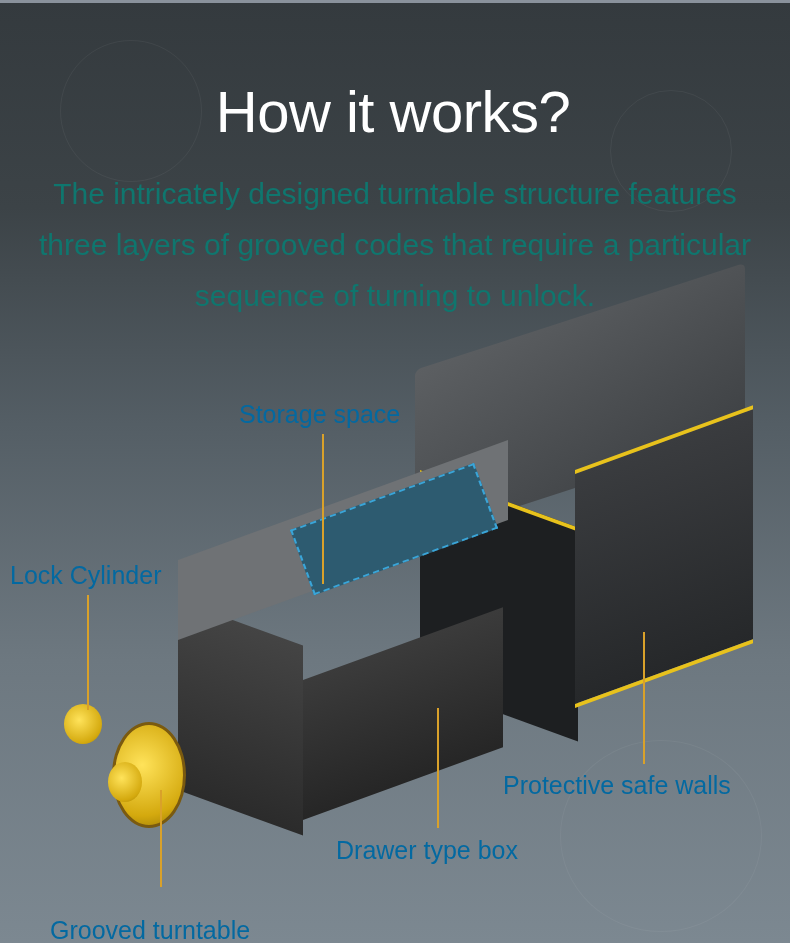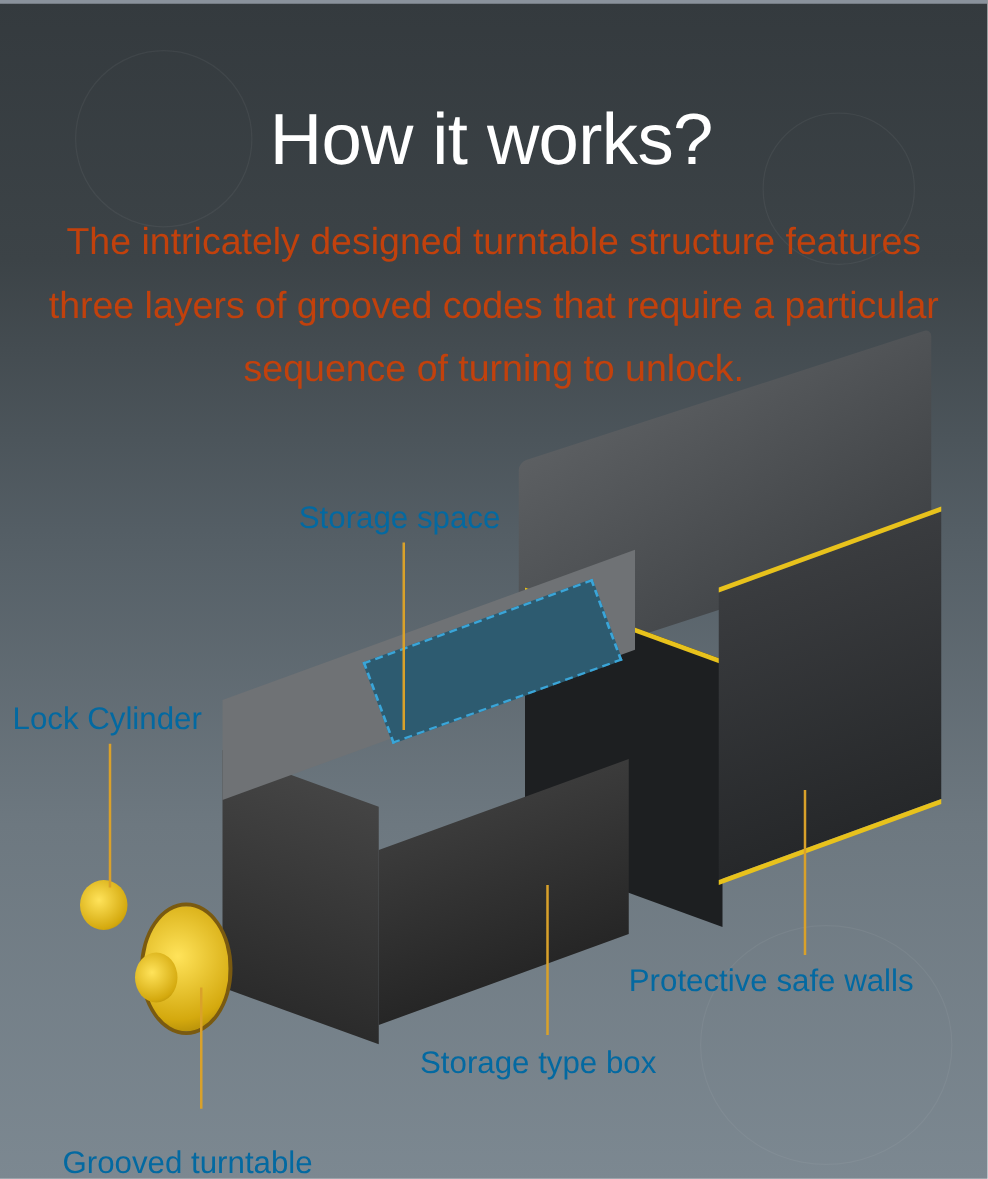--- a/index.html
+++ b/index.html
@@ -10,21 +10,21 @@
     background: linear-gradient(180deg, #343a3e 0%, #3c4347 22%, #545e65 45%, #6d7880 70%, #7c8891 100%);
   }
   .topbar { position:absolute; left:0; top:0; width:790px; height:3px; background:#8a929c; }
   .bgsketch { position:absolute; border:1px solid rgba(255,255,255,0.05); border-radius:50%; }
   .title {
     position:absolute; left:0; top:78px; width:786px; text-align:center;
     color:#ffffff; font-size:58px; font-weight:400; letter-spacing:-0.5px;
   }
   .desc {
     position:absolute; left:20px; top:168px; width:750px; text-align:center;
-    color:#c2410c; font-size:30px; line-height:51px; font-weight:300;
+    color:#0f766e; font-size:30px; line-height:51px; font-weight:300;
   }
   .label { position:absolute; color:#0369a1; font-size:25px; white-space:nowrap; }
   .leader { position:absolute; width:2px; background:#d9a12a; }
   
   .safe-top {
     position:absolute; left:415px; top:370px; width:330px; height:170px;
     background:linear-gradient(160deg,#5c5f62,#3e4144);
     transform:skewY(-18deg); transform-origin:left top; border-radius:6px;
   }
   .safe-side {
@@ -87,17 +87,17 @@
 
 <div class="label" style="left:239px;top:400px;">Storage space</div>
 <div class="leader" style="left:322px;top:434px;height:150px;"></div>
 
 <div class="label" style="left:10px;top:561px;text-align:right;">Lock Cylinder</div>
 <div class="leader" style="left:87px;top:595px;height:115px;"></div>
 
 <div class="label" style="left:503px;top:771px;">Protective safe walls</div>
 <div class="leader" style="left:643px;top:632px;height:132px;"></div>
 
-<div class="label" style="left:336px;top:836px;">Storage type box</div>
+<div class="label" style="left:336px;top:836px;">Drawer type box</div>
 <div class="leader" style="left:437px;top:708px;height:120px;"></div>
 
 <div class="label" style="left:50px;top:916px;">Grooved turntable</div>
 <div class="leader" style="left:160px;top:790px;height:97px;"></div>
 
 </body></html>

